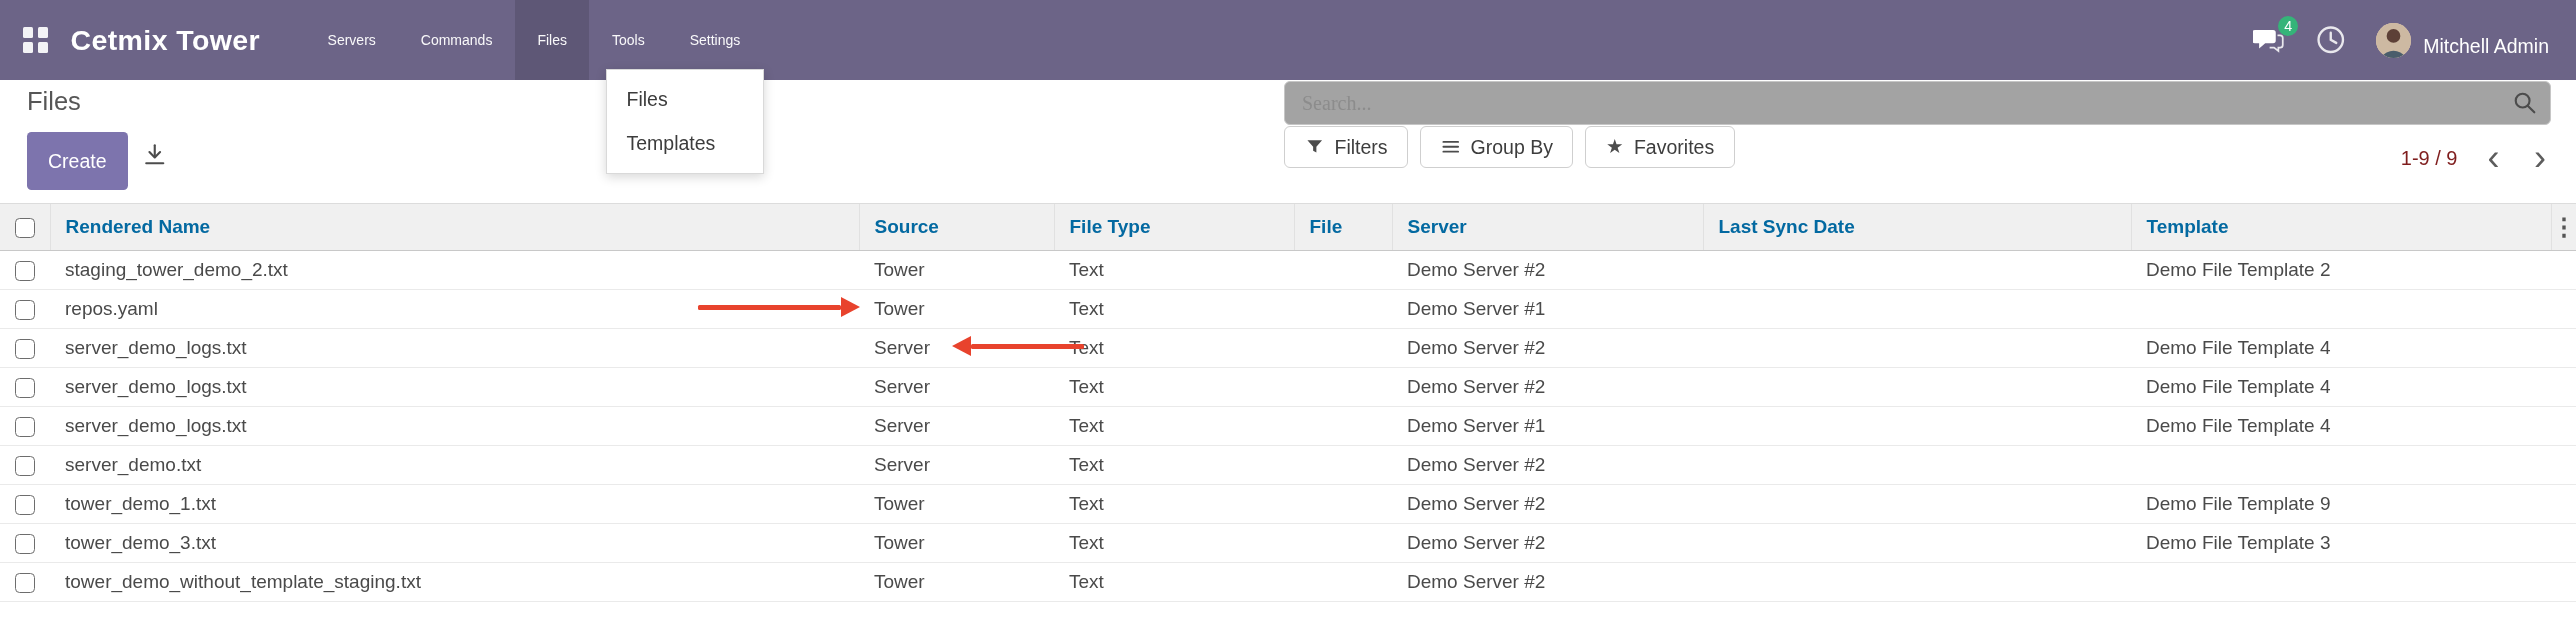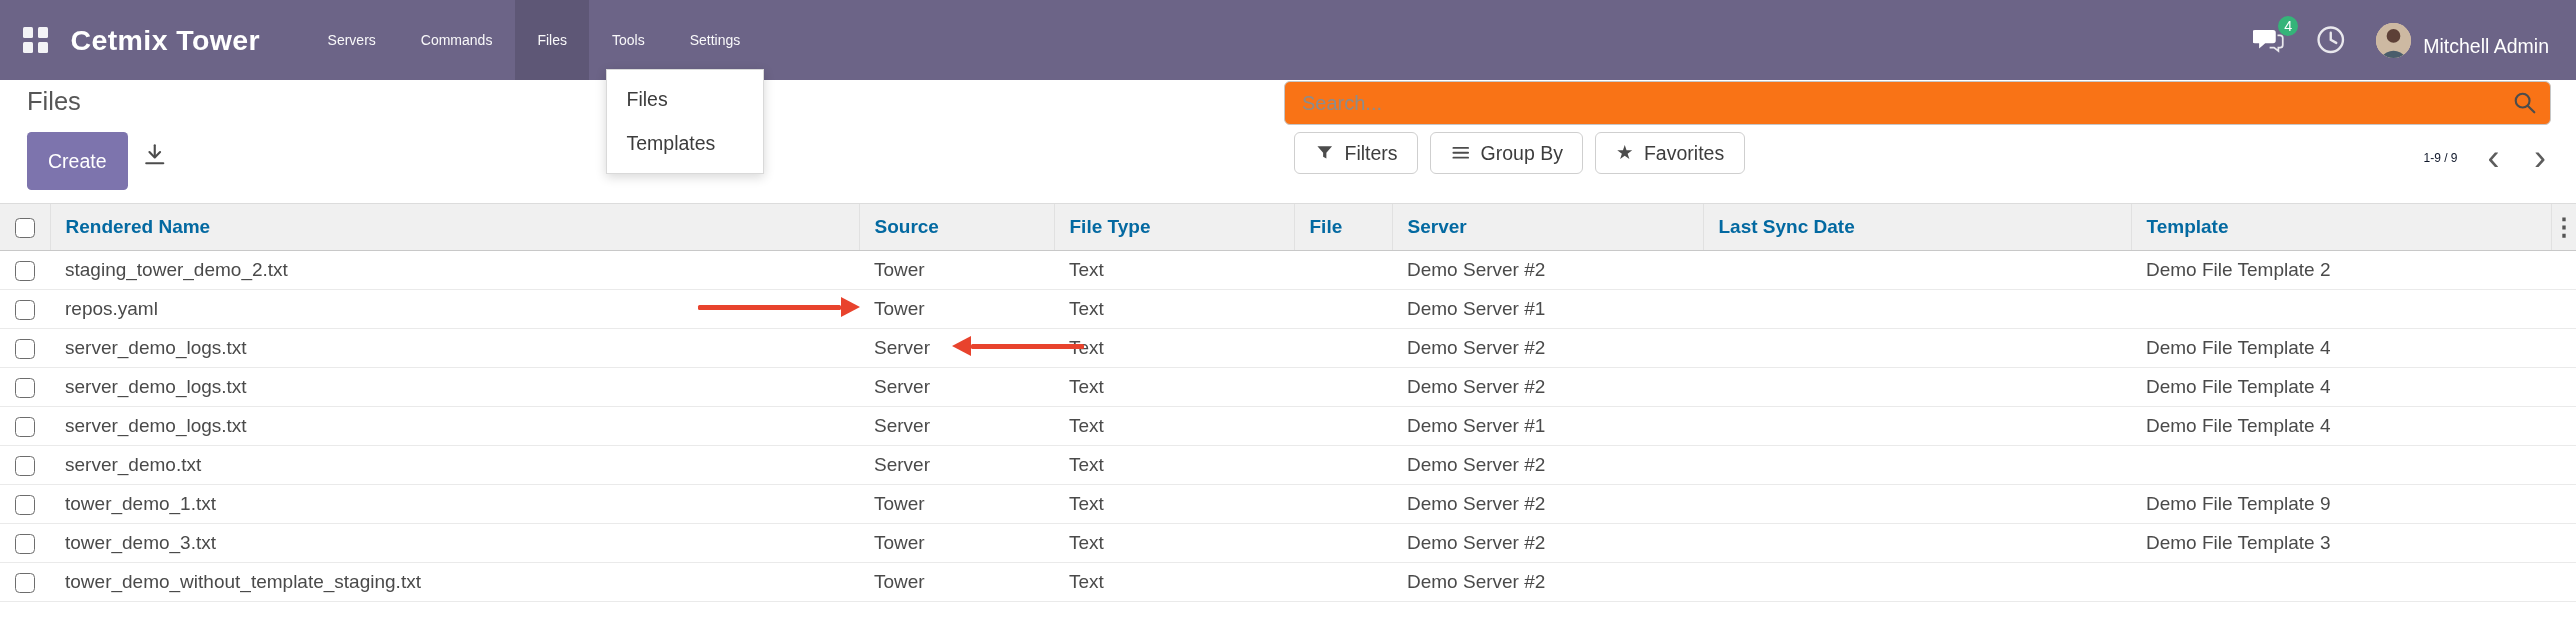--- a/index.html
+++ b/index.html
@@ -55,37 +55,37 @@
     border: none; border-radius: 4.5px; padding: 0 21px;
     font-size: 19.5px; font-family: inherit; cursor: pointer;
   }
   .export-btn {
     position: absolute; left: 134px; top: 137px; width: 42px; height: 35px;
     background: transparent; border: none; cursor: pointer;
     display: flex; align-items: center; justify-content: center;
   }
   .search-box {
     position: absolute; left: 1284px; right: 25.5px; top: 81px; height: 44px;
-    border: 1.5px solid #c6c6c6; border-radius: 6px; background: #f97316;
-    display: flex; align-items: center; padding: 0 12px 0 15px;
+    border: 1.5px solid #c6c6c6; border-radius: 6px; background: #a3a3a3;
+    display: flex; align-items: center; padding: 0 12px 0 15px; font-family: Liberation Serif, serif;
   }
   .search-box input {
     flex: 1; border: none; outline: none; font-size: 20px;
     font-family: inherit; color: #333; background: transparent;
   }
   .search-box input::placeholder { color: #8c8c8c; }
-  .filter-row { position: absolute; left: 1284px; top: 132px; display: flex; gap: 12px; margin-left: 10px; }
+  .filter-row { position: absolute; left: 1284px; top: 126px; display: flex; gap: 12px; }
   .cp-btn {
     height: 42px; background: #fff; border: 1.5px solid #cfcfcf; border-radius: 6px;
     padding: 0 19.5px; font-size: 19.5px; font-family: inherit; color: #3d3d3d;
     display: flex; align-items: center; gap: 10.5px; cursor: pointer; white-space: nowrap;
   }
   .star-glyph { font-size: 19.5px; color: #4c4c4c; line-height: 1; }
   .pager { position: absolute; right: 25.5px; top: 137px; height: 42px; display: flex; align-items: center; gap: 25.5px; }
-  .pager-range { font-size: 12px; color: #0f172a; white-space: nowrap; }
+  .pager-range { font-size: 20px; color: #7f1d1d; white-space: nowrap; }
   .chev { background: none; border: none; font-size: 36px; color: #5d5d5d; cursor: pointer; line-height: 1; padding: 0 4.5px; font-family: inherit; }
 
   
   .list-table {
     position: absolute; top: 203px; left: 0; width: 2576px;
     border-collapse: collapse; table-layout: fixed;
   }
   .list-table thead th {
     background: #f0f0f0; height: 47px;
     font-size: 19px; font-weight: 700; color: #0369a1;

